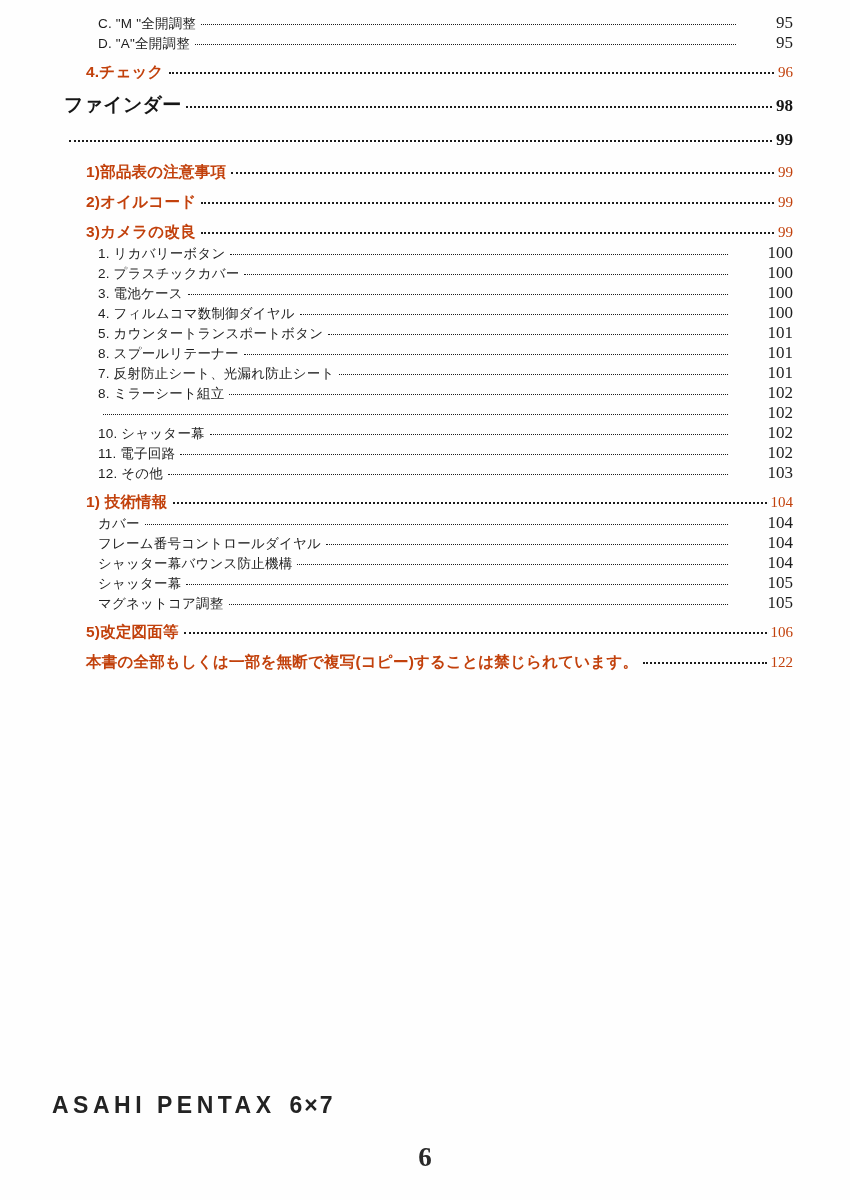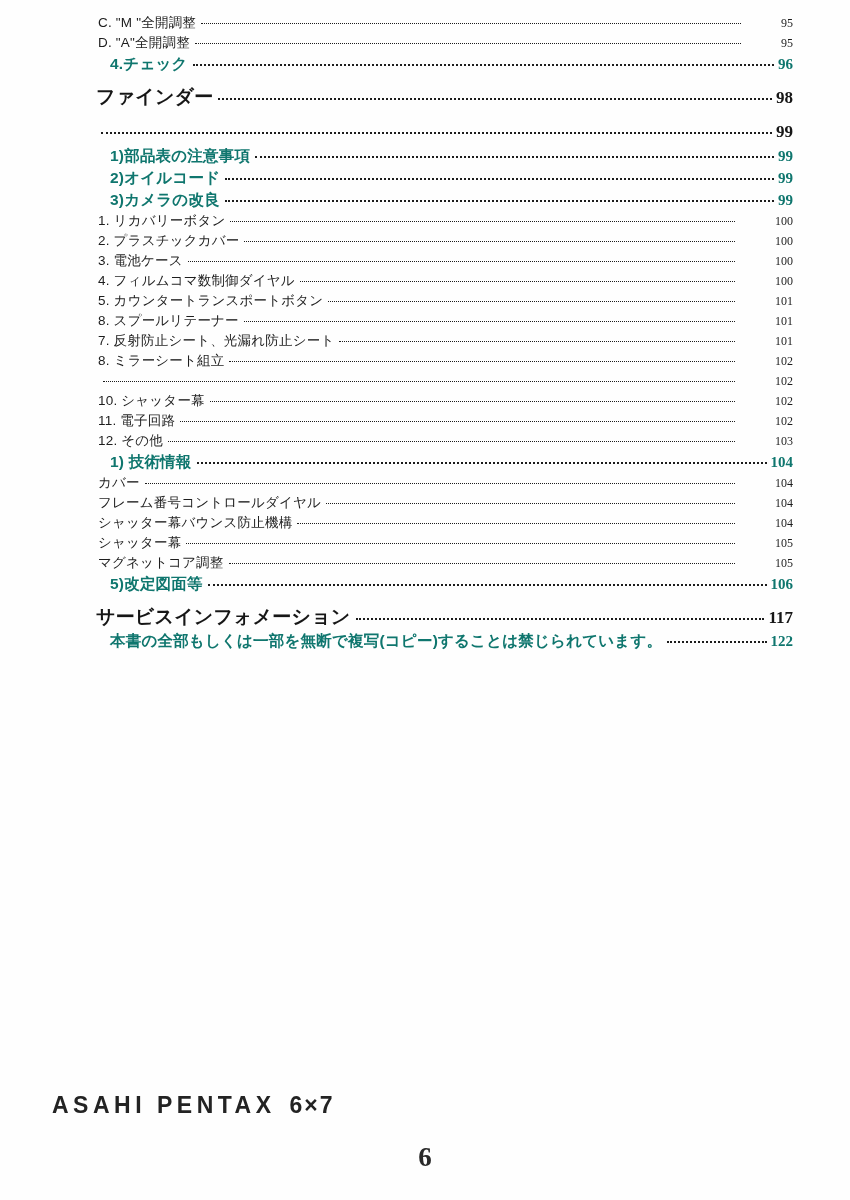--- a/index.html
+++ b/index.html
@@ -42,48 +42,49 @@
   .toc-row .pageno {
     flex: 0 0 auto;
     font-family: "Liberation Serif", "DejaVu Serif", serif;
     text-align: right;
   }
   
   .toc-row.chapter {
     margin-top: 9px;
     height: 26px;
     line-height: 26px;
-    padding-left: 96px;
+    padding-left: 64px;
     font-size: 19px;
     font-weight: 600;
     color: #161616;
   }
   .toc-row.chapter .pageno { font-size: 17px; font-weight: 700; }
   .toc-row.chapter .dots { border-bottom-width: 2px; }
   
   .toc-row.section {
+    margin-top: 8px;
     height: 22px;
     line-height: 22px;
-    padding-left: 110px;
+    padding-left: 86px;
     font-size: 15.5px;
     font-weight: 700;
-    color: #0f766e;
-  }
-  .toc-row.section .pageno { font-size: 15px; font-weight: 700; }
+    color: #c2410c;
+  }
+  .toc-row.section .pageno { font-size: 15px; font-weight: 400; }
   .toc-row.section .dots { border-bottom-width: 2.5px; }
   
   .toc-row.sub {
     height: 20px;
     line-height: 20px;
     padding-left: 98px;
     font-size: 13.5px;
     font-weight: 400;
     color: #1d1d1d;
   }
-  .toc-row.sub .pageno { font-size: 12px; margin-left: 36px; }
+  .toc-row.sub .pageno { font-size: 17px; margin-left: 36px; }
   .toc-row.sub .dots { border-bottom-width: 1.5px; transform: translateY(-3px); }
 
   .brand-logo {
     position: absolute;
     left: 52px;
     top: 1092px;
     font-family: "Liberation Sans", "DejaVu Sans", sans-serif;
     font-weight: 800;
     font-size: 23px;
     letter-spacing: 4.5px;
@@ -240,25 +241,20 @@
       <div class="toc-row sub">
         <span class="label">マグネットコア調整</span>
         <span class="dots"></span>
         <span class="pageno">105</span>
       </div>
       <div class="toc-row section">
         <span class="label">5)改定図面等</span>
         <span class="dots"></span>
         <span class="pageno">106</span>
       </div>
-      <div class="toc-row chapter">
-        <span class="label">サービスインフォメーション</span>
-        <span class="dots"></span>
-        <span class="pageno">117</span>
-      </div>
       <div class="toc-row section">
         <span class="label">本書の全部もしくは一部を無断で複写(コピー)することは禁じられています。</span>
         <span class="dots"></span>
         <span class="pageno">122</span>
       </div>
     </div>
 
   <div class="brand-logo">
     <span>ASAHI PENTAX</span><span class="model">6×7</span>
   </div>

